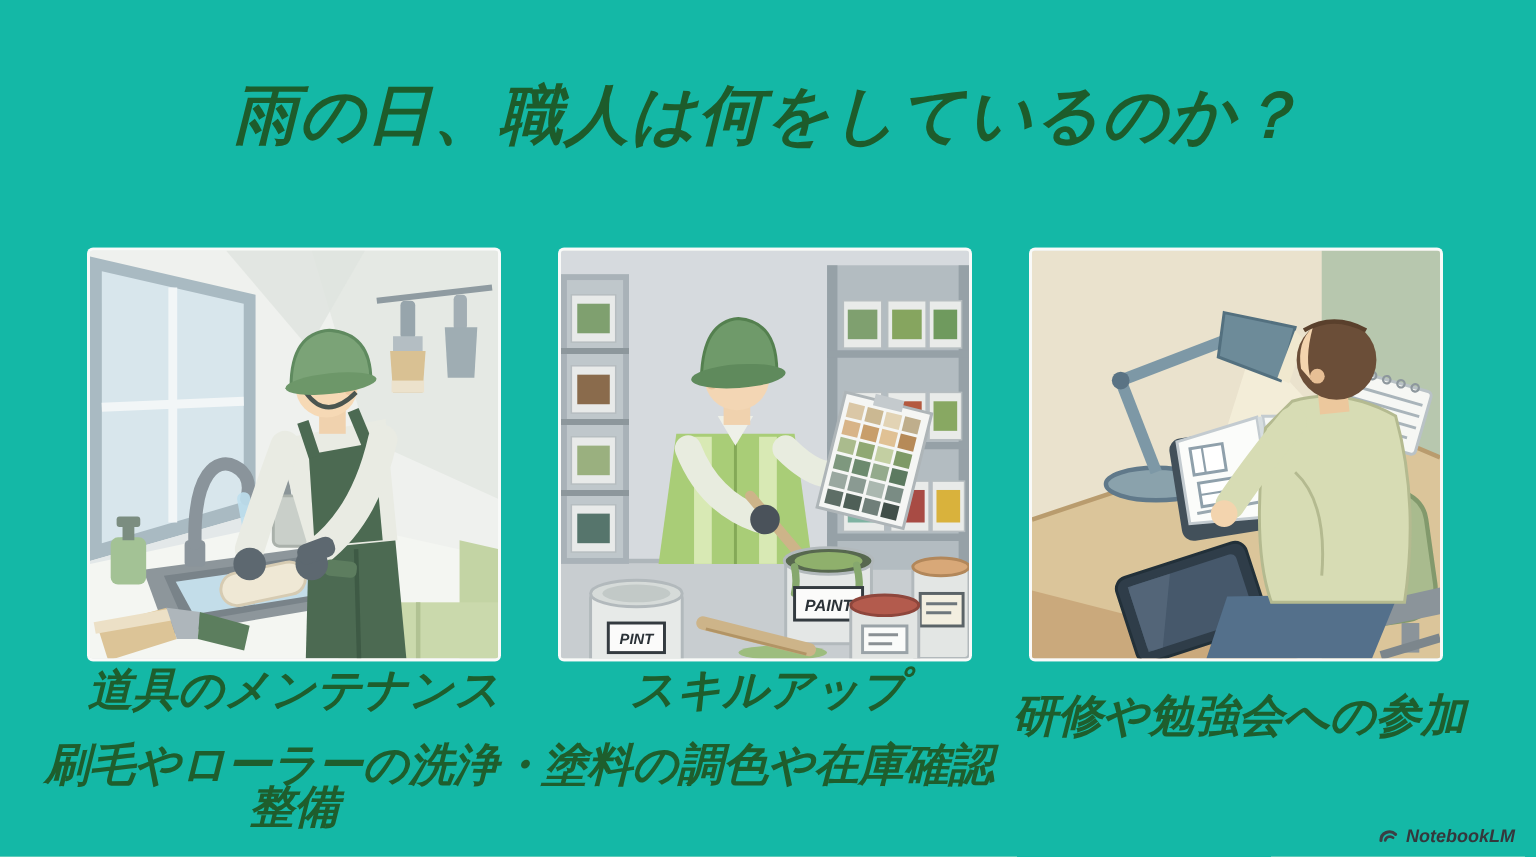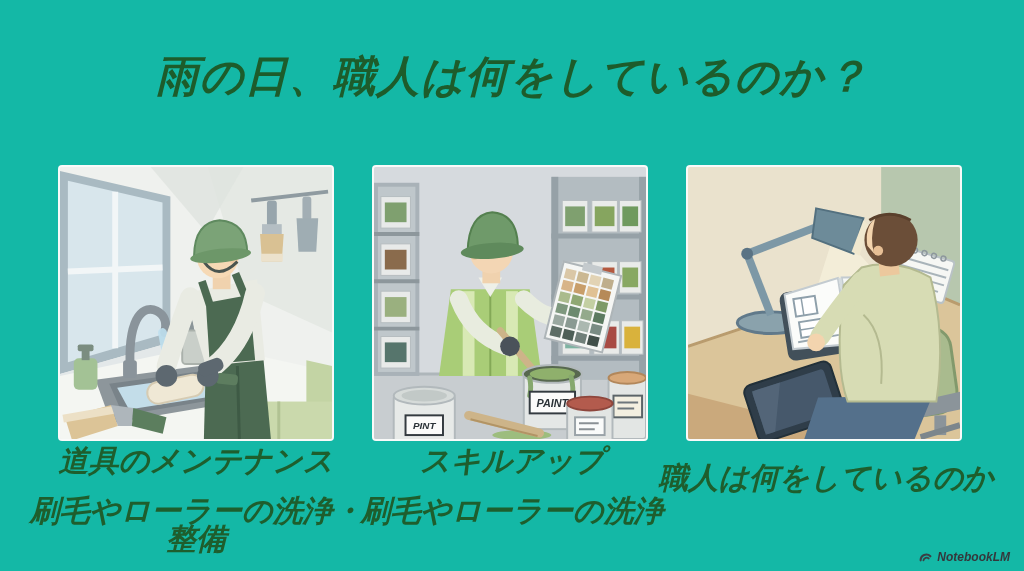--- a/index.html
+++ b/index.html
@@ -315,24 +315,24 @@
       <path d="M184,54 Q204,42 226,54" stroke="#5a402c" stroke-width="3" fill="none"></path>
     </svg>
   </div>
 
   <div class="caption c1">
     <div class="head">道具のメンテナンス</div>
     <div class="sub">刷毛やローラーの洗浄・整備</div>
   </div>
   <div class="caption c2">
     <div class="head">スキルアップ</div>
-    <div class="sub">刷毛やローラーの洗浄</div>
+    <div class="sub">塗料の調色や在庫確認</div>
   </div>
   <div class="caption c3">
-    <div class="sub">職人は何をしているのか</div>
+    <div class="sub">研修や勉強会への参加</div>
   </div>
 
   <div class="watermark">
     <svg width="13" height="13" viewBox="0 0 16 16">
       <path d="M2 11.5 A7 7 0 0 1 14 6.5" fill="none" stroke="#3a3f44" stroke-width="2.6" stroke-linecap="round"></path>
       <path d="M5.5 11.5 A4 4 0 0 1 12 9.2" fill="none" stroke="#3a3f44" stroke-width="2.2" stroke-linecap="round"></path>
     </svg>
     <span>NotebookLM</span>
   </div>
 

